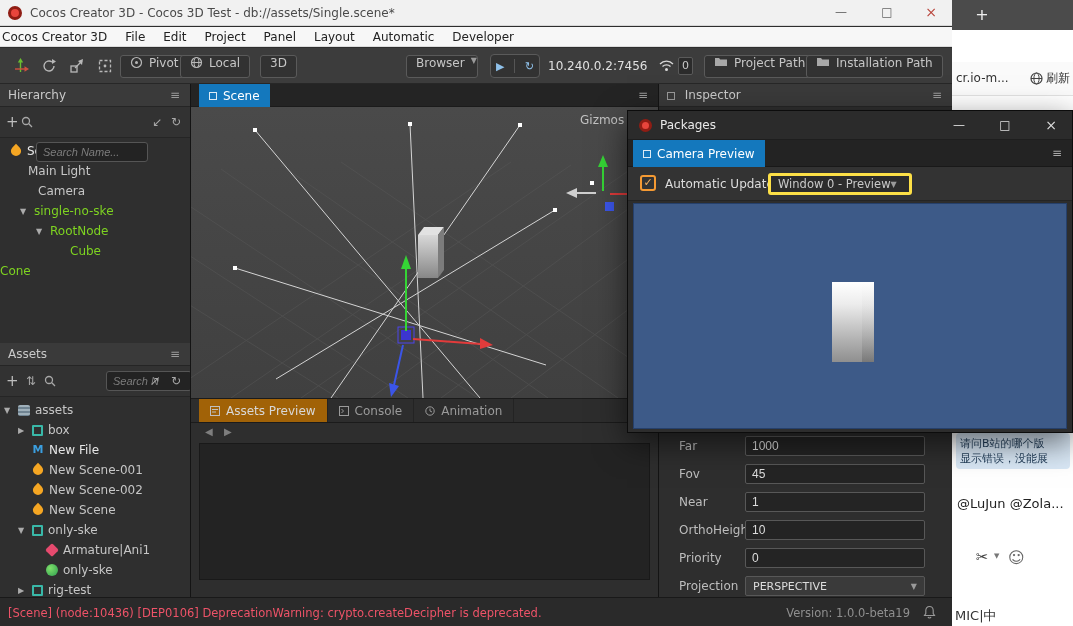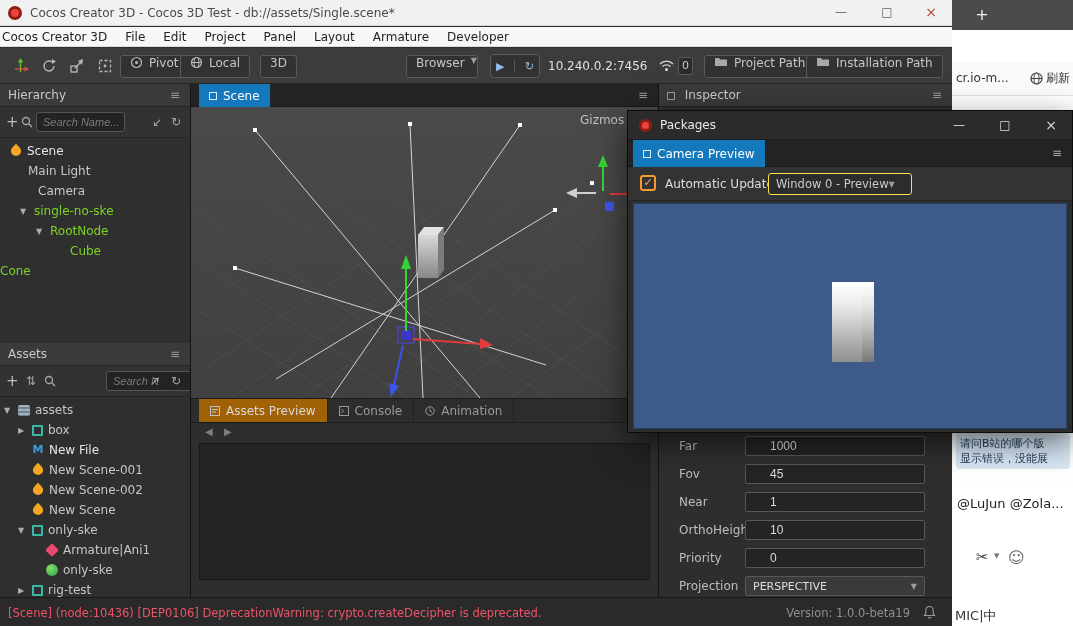--- a/index.html
+++ b/index.html
@@ -66,21 +66,21 @@
 .pv-ham{position:absolute;right:12px;top:314px;height:25px;line-height:25px;color:#9a9a9a;font-size:12px}
 .pv-nav{position:absolute;left:0;top:339px;width:467px;height:20px}
 .pv-nav span{position:absolute;top:3px;font-size:10px;color:#7e7e7e}
 .pv-content{position:absolute;left:8px;top:359px;width:451px;height:137px;background:#232323;border:1px solid #191919}
 
 
 .inspector{position:absolute;left:658px;top:84px;width:294px;height:513px;background:#2e2e2e;overflow:hidden;border-left:1px solid #141414}
 .insp-fields{position:absolute;left:0;top:348px;width:294px}
 .irow{height:28px;position:relative}
 .ilabel{position:absolute;left:20px;top:7px;font-size:12px;color:#bdbdbd}
-.irow input{position:absolute;left:86px;top:4px;width:180px;height:20px;background:#242424;border:1px solid #585858;border-radius:2px;color:#ddd;font-size:12px;padding:0 24px;outline:none}
+.irow input{position:absolute;left:86px;top:4px;width:180px;height:20px;background:#242424;border:1px solid #585858;border-radius:2px;color:#ddd;font-size:12px;padding:0 6px;outline:none}
 .iselect{position:absolute;left:86px;top:4px;width:180px;height:20px;background:#3a3a3a;border:1px solid #585858;border-radius:2px;color:#ddd;font-size:11px;display:flex;align-items:center;justify-content:space-between;padding:0 7px}
 
 
 .statusbar{position:absolute;left:0;top:597px;width:952px;height:29px;background:#2a2a2a;border-top:1px solid #191919}
 .warn{position:absolute;left:8px;top:8px;font-size:11.5px;color:#ee5368;white-space:nowrap}
 .version{position:absolute;right:42px;top:8px;font-size:11.5px;color:#8f8f8f}
 .bellwrap{position:absolute;right:16px;top:7px}
 
 
 .side{position:absolute;left:952px;top:0;width:121px;height:626px;background:#fff;z-index:1}
@@ -102,21 +102,21 @@
 .pkg-title{position:absolute;left:0;top:0;width:100%;height:29px;background:#2b2b2b;border-bottom:1px solid #1e1e1e}
 .pkg-dot{position:absolute;left:11px;top:8px;width:13px;height:13px;border-radius:50%;background:#e8453c;border:3px solid #8f1d14}
 .pkg-name{position:absolute;left:32px;top:7px;font-size:12px;color:#e9e9e9}
 .pkg-btn{position:absolute;top:0;width:30px;height:29px;text-align:center;line-height:29px;color:#ddd;font-size:12px}
 .pkg-tabs{position:absolute;left:0;top:29px;width:100%;height:27px;background:#232323;border-bottom:1px solid #191919}
 .pkg-tab{position:absolute;left:5px;top:0;height:27px;background:#1478bd;color:#fff;font-size:12px;display:flex;align-items:center;gap:6px;padding:0 10px}
 .pkg-ham{position:absolute;right:10px;top:0;height:27px;line-height:27px;color:#a8a8a8;font-size:12px}
 .pkg-ctrl{position:absolute;left:0;top:56px;width:100%;height:34px;background:#333;border-bottom:1px solid #242424}
 .chk{position:absolute;left:12px;top:8px;width:16px;height:16px;border:2px solid #f59a33;border-radius:3px;color:#f8b15e;font-size:11px;line-height:12px;text-align:center}
 .chk-label{position:absolute;left:37px;top:10px;font-size:12px;color:#ddd}
-.wsel{position:absolute;left:140px;top:6px;width:144px;height:22px;background:#2c2c2c;border:1px solid #fde047;border-radius:3px;color:#c9c9c9;font-size:11.5px;display:flex;align-items:center;padding:0 7px;white-space:nowrap}
+.wsel{position:absolute;left:140px;top:6px;width:144px;height:22px;background:#2c2c2c;border:3px solid #fde047;border-radius:3px;color:#c9c9c9;font-size:11.5px;display:flex;align-items:center;padding:0 7px;white-space:nowrap}
 .pkg-view{position:absolute;left:5px;top:92px;width:434px;height:226px;background:#3d5a88;border:1px solid #26406b}
 .pkg-cube{position:absolute;left:198px;top:78px;width:42px;height:80px;background:linear-gradient(180deg,#ffffff 0%,#ececec 28%,#b2b2b2 72%,#8f8f8f 100%)}
 .pkg-cube::after{content:"";position:absolute;right:0;top:0;width:12px;height:100%;background:linear-gradient(180deg,rgba(255,255,255,.45),rgba(0,0,0,.16))}
 svg{display:block}
 </style>
 </head>
 <body>
 
 <div class="stage">
 
@@ -158,21 +158,21 @@
       <span class="winbtn close" style="left:916px">×</span>
     </div>
 
     <div class="menubar">
       <span>Cocos Creator 3D</span>
       <span>File</span>
       <span>Edit</span>
       <span>Project</span>
       <span>Panel</span>
       <span>Layout</span>
-      <span>Armature</span>
+      <span>Automatic</span>
       <span>Developer</span>
     </div>
 
     <div class="toolbar">
       <span class="ibtn" style="left:8px">
         <svg width="17" height="17" viewBox="0 0 17 17">
           <line x1="8.5" y1="3" x2="8.5" y2="14" stroke="#6abe30" stroke-width="1.4"></line>
           <polygon points="8.5,0 5.8,4.5 11.2,4.5" fill="#6abe30"></polygon>
           <line x1="3" y1="11" x2="14" y2="11" stroke="#d05040" stroke-width="1.4"></line>
           <polygon points="17,11 12.5,8.3 12.5,13.7" fill="#d05040"></polygon>
@@ -258,21 +258,21 @@
         <span class="ham">≡</span>
       </div>
       <div class="ptools">
         <span class="plusbtn">+</span>
         <span class="abs" style="left:21px;top:9px">
           <svg width="12" height="12" viewBox="0 0 12 12">
               <circle cx="5" cy="5" r="3.5" fill="none" stroke="#a8a8a8" stroke-width="1.3"></circle>
               <line x1="7.8" y1="7.8" x2="11" y2="11" stroke="#a8a8a8" stroke-width="1.3"></line>
             </svg>
         </span>
-        <input class="search" style="left: 36px; width: 89px;" placeholder="Search Name...">
+        <input class="search" style="left: 36px; width: 112px; margin-top: 30px;" placeholder="Search Name...">
         <span class="mini" style="left:152px">↙</span>
         <span class="mini" style="left:171px">↻</span>
       </div>
       <div class="tree">
         <div class="trow" style="padding-left:10px">
           <span class="ticon ic-scene"></span>
           <span class="bright">Scene</span>
         </div>
         <div class="trow" style="padding-left:28px">
           <span>Main Light</span>

